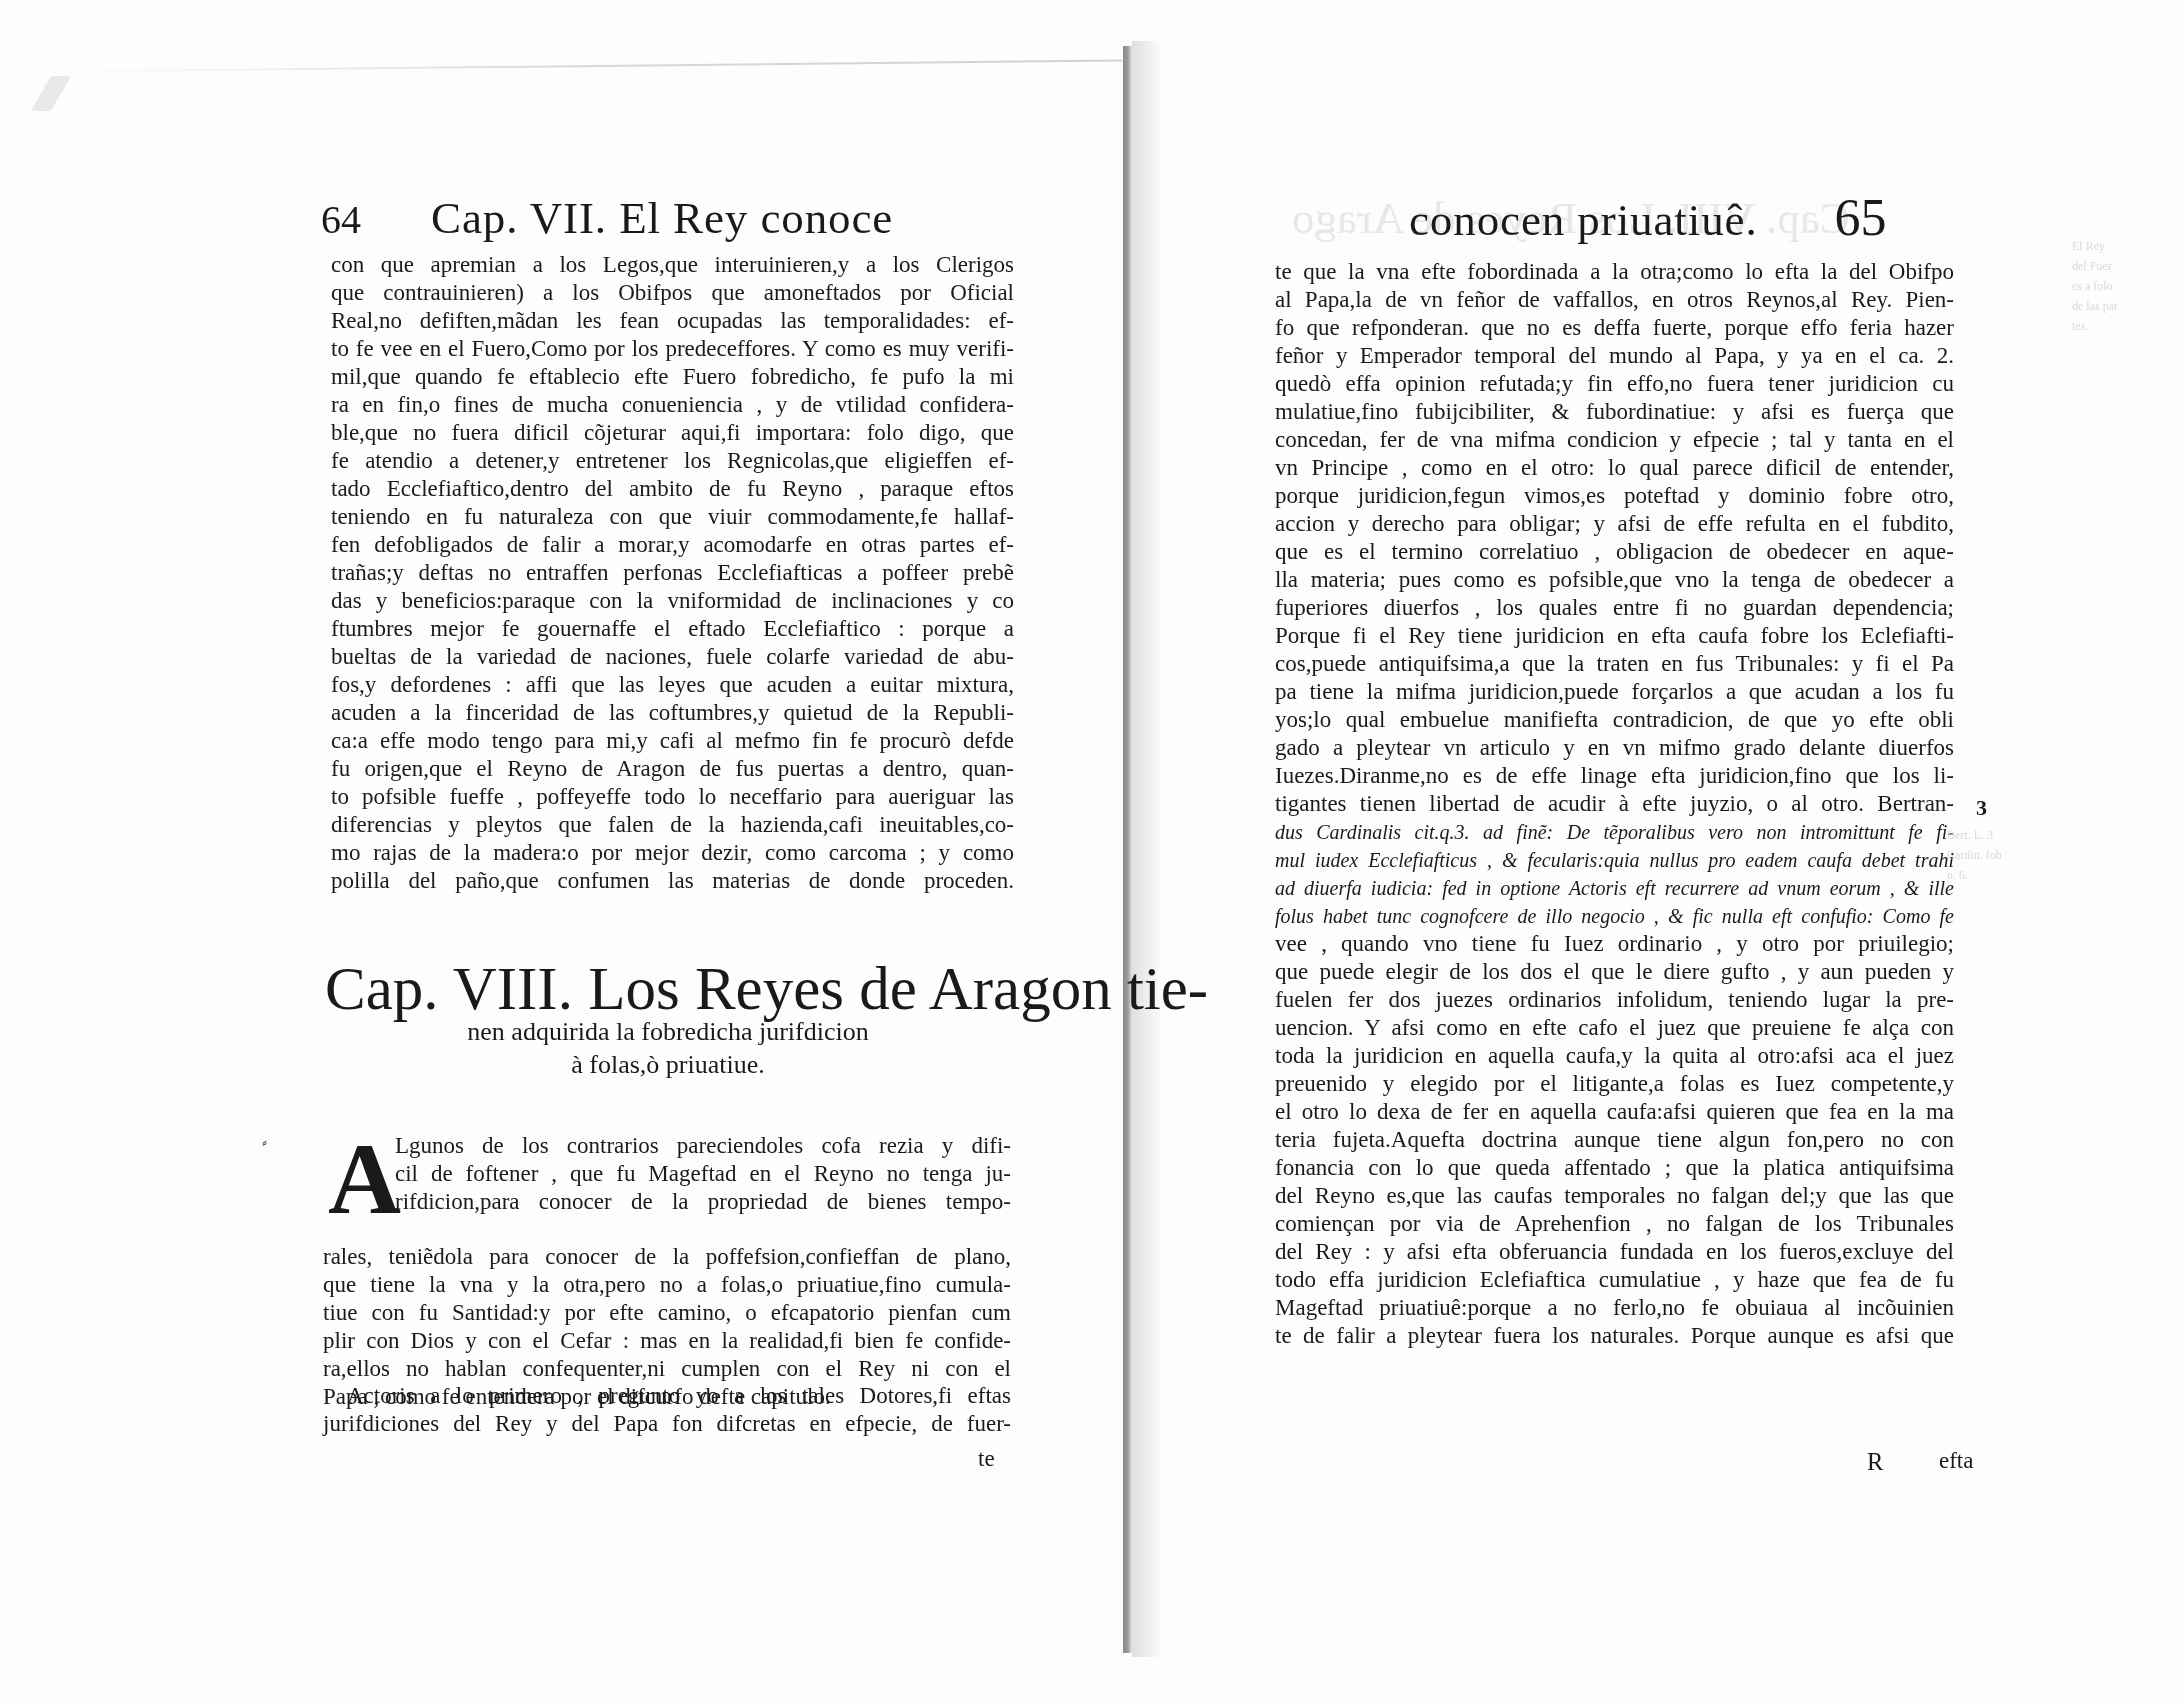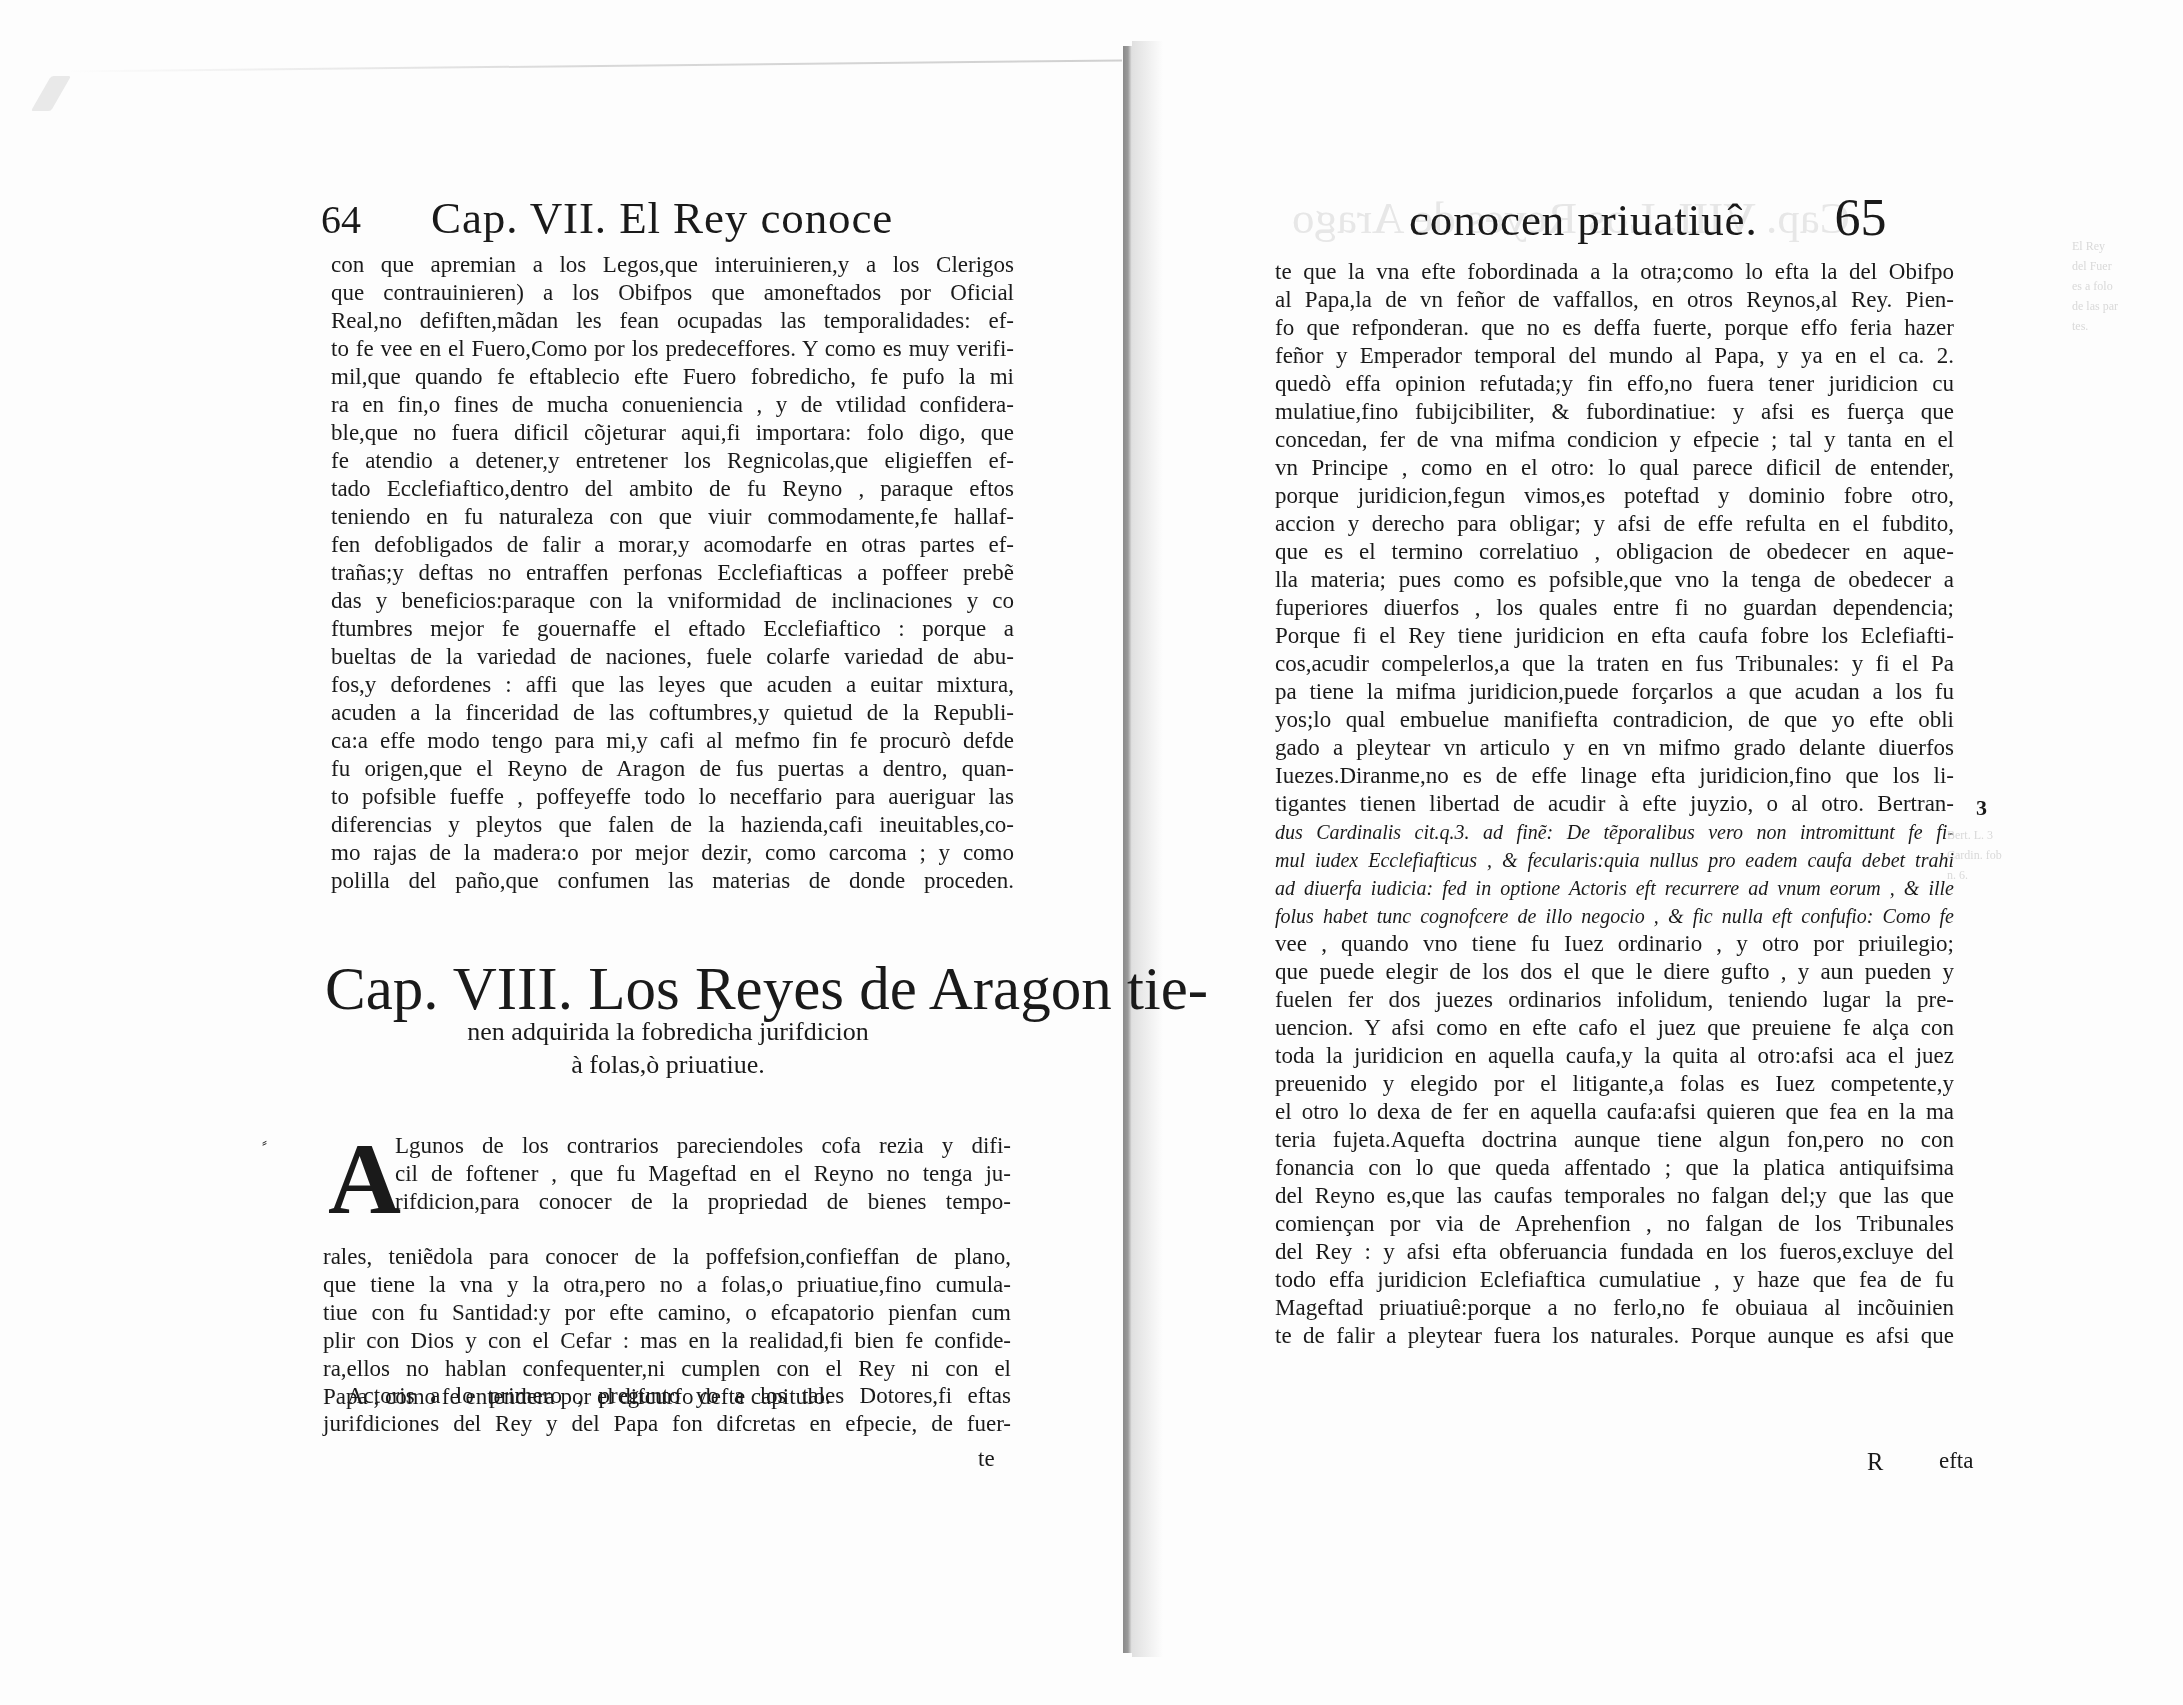--- a/index.html
+++ b/index.html
@@ -136,21 +136,21 @@
     <span class="ln">quedò effa opinion refutada;y fin effo,no fuera tener juridicion cu</span>
     <span class="ln">mulatiue,fino fubijcibiliter, &amp; fubordinatiue: y afsi es fuerça que</span>
     <span class="ln">concedan, fer de vna mifma condicion y efpecie ; tal y tanta en el</span>
     <span class="ln">vn Principe , como en el otro: lo qual parece dificil de entender,</span>
     <span class="ln">porque juridicion,fegun vimos,es poteftad y dominio fobre otro,</span>
     <span class="ln">accion y derecho para obligar; y afsi de effe refulta en el fubdito,</span>
     <span class="ln">que es el termino correlatiuo , obligacion de obedecer en aque-</span>
     <span class="ln">lla materia; pues como es pofsible,que vno la tenga de obedecer a</span>
     <span class="ln">fuperiores diuerfos , los quales entre fi no guardan dependencia;</span>
     <span class="ln">Porque fi el Rey tiene juridicion en efta caufa fobre los Eclefiafti-</span>
-    <span class="ln">cos,acudir compelerlos,a que la traten en fus Tribunales: y fi el Pa</span>
+    <span class="ln">cos,puede antiquifsima,a que la traten en fus Tribunales: y fi el Pa</span>
     <span class="ln">pa tiene la mifma juridicion,puede forçarlos a que acudan a los fu</span>
     <span class="ln">yos;lo qual embuelue manifiefta contradicion, de que yo efte obli</span>
     <span class="ln">gado a pleytear vn articulo y en vn mifmo grado delante diuerfos</span>
     <span class="ln">Iuezes.Diranme,no es de effe linage efta juridicion,fino que los li-</span>
     <span class="ln">tigantes tienen libertad de acudir à efte juyzio, o al otro. Bertran-</span>
     <span class="ln latin">dus Cardinalis cit.q.3. ad finẽ: De tẽporalibus vero non intromittunt fe fi-</span>
     <span class="ln latin">mul iudex Ecclefiafticus , &amp; fecularis:quia nullus pro eadem caufa debet trahi</span>
     <span class="ln latin">ad diuerfa iudicia: fed in optione Actoris eft recurrere ad vnum eorum , &amp; ille</span>
     <span class="ln latin">folus habet tunc cognofcere de illo negocio , &amp; fic nulla eft confufio: Como fe</span>
     <span class="ln">vee , quando vno tiene fu Iuez ordinario , y otro por priuilegio;</span>

